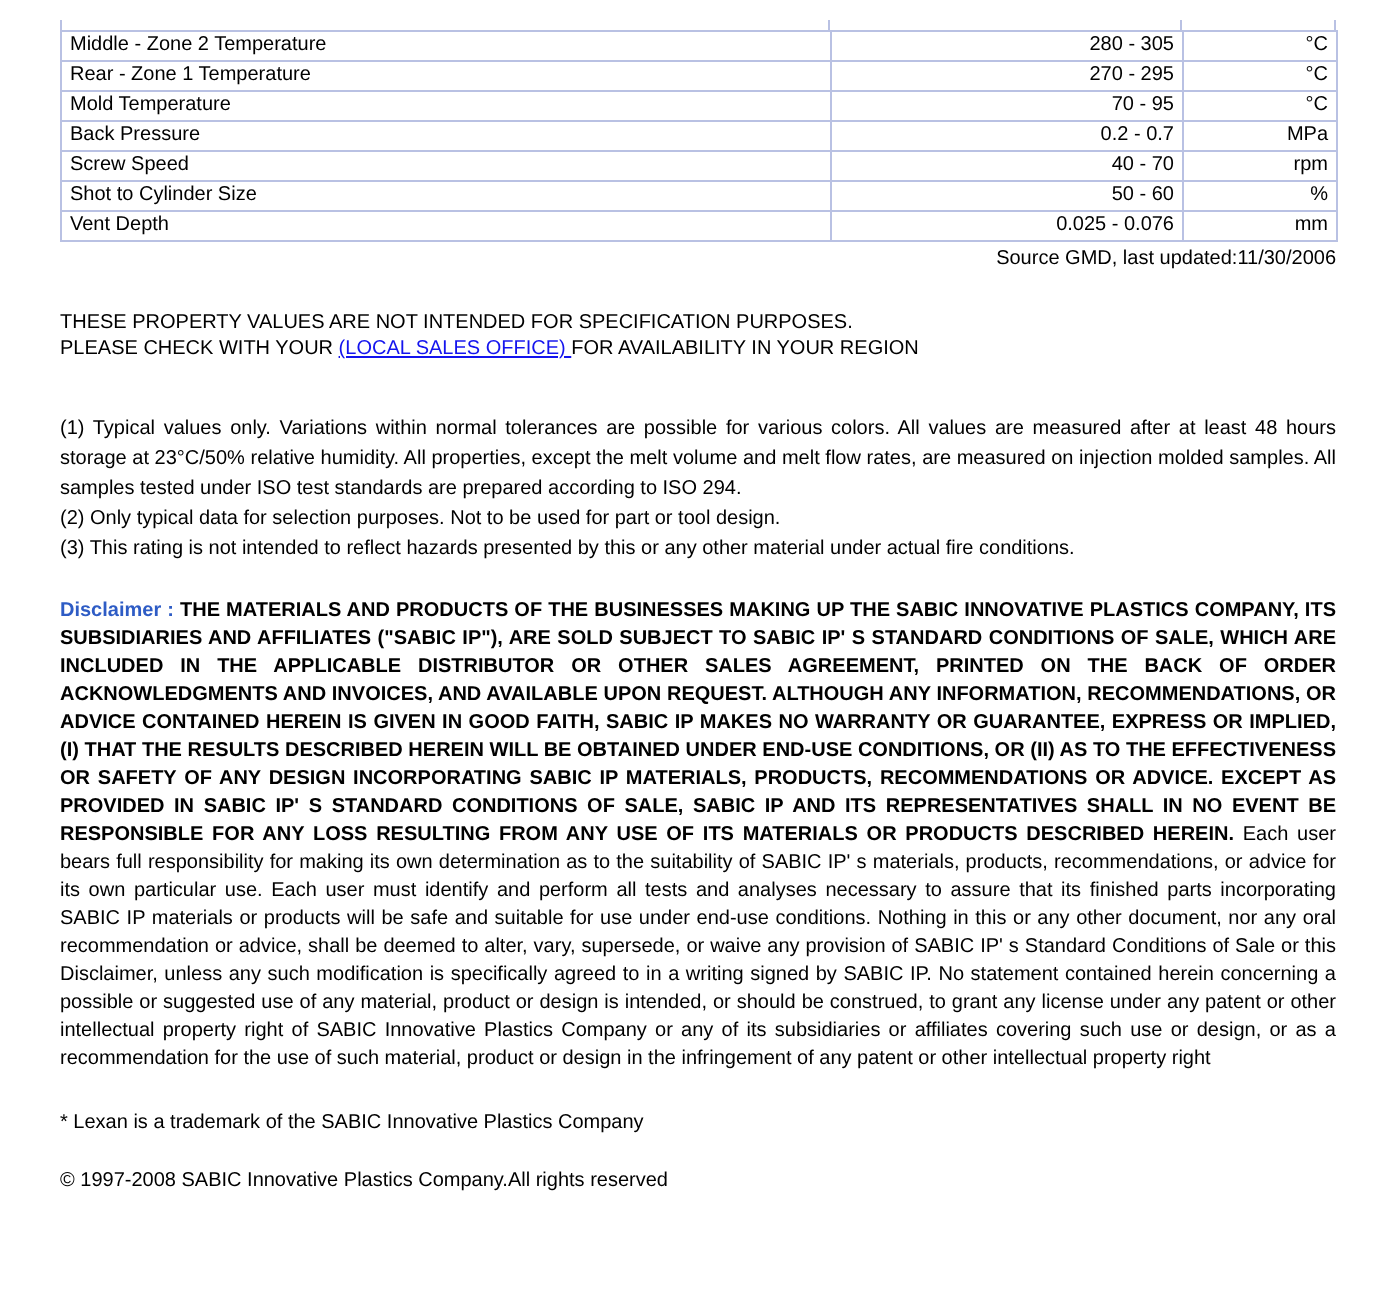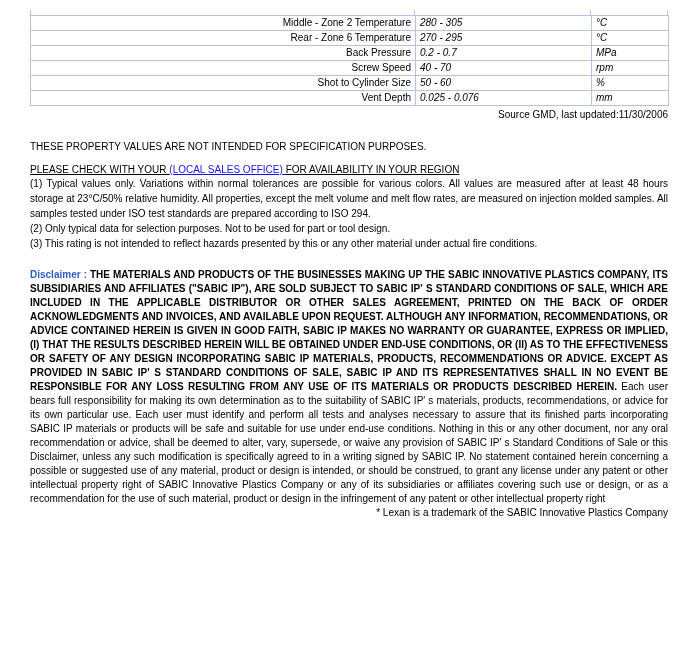--- a/index.html
+++ b/index.html
@@ -23,43 +23,43 @@
   .stub{position:absolute;top:-5px;width:1px;height:5px;background:var(--table-border);}
   .stub.s1{left:0;} .stub.s2{left:384px;} .stub.s3{left:560px;} .stub.s4{left:637px;}
   table.props{
     border-collapse:collapse;table-layout:fixed;width:638px;
     font-size:10px;line-height:12px;
   }
   table.props td{
     border:1px solid var(--table-border);
     height:14px;padding:1px 4px;overflow:hidden;white-space:nowrap;
   }
-  td.prop{text-align:right;}
-  td.val,td.unit{text-align:left;font-style:italic;}
+  td.prop{text-align:left;}
+  td.val,td.unit{text-align:right;}
 
   
   .source-note{
     width:638px;text-align:right;font-size:10px;line-height:13px;margin-top:2px;
   }
   .notice{font-size:10px;line-height:13px;}
   .spec-notice{margin-top:19px;}
-  .availability-notice{margin-top:10px;text-decoration:underline;}
+  .availability-notice{}
   a.sales-link{color:var(--link-blue);text-decoration:underline;cursor:pointer;}
 
-  .footnotes{margin-top:0;width:638px;}
+  .footnotes{margin-top:26px;width:638px;}
   .footnote{font-size:10px;line-height:15px;text-align:justify;}
 
   .disclaimer{
     margin-top:17px;width:638px;
     font-size:10px;line-height:14px;text-align:justify;
   }
   .disclaimer b{font-weight:bold;margin-top:46px;}
   .disclaimer-label{color:var(--disclaimer-blue);font-weight:bold;}
 
-  .trademark-note{margin-top:0;font-size:10px;line-height:13px;text-align:right;}
+  .trademark-note{margin-top:18px;font-size:10px;line-height:13px;}
   .copyright-notice{margin-top:16px;font-size:10px;line-height:13px;}
 </style>
 </head>
 <body>
 
 <div class="page">
 
   <div class="table-wrap">
     <div class="stub s1"></div>
     <div class="stub s2"></div>
@@ -71,22 +71,27 @@
           <col style="width:176px">
           <col style="width:77px">
         </colgroup>
       <tbody>
         <tr>
           <td class="prop">Middle - Zone 2 Temperature</td>
           <td class="val">280 - 305</td>
           <td class="unit">°C</td>
         </tr>
         <tr>
-          <td class="prop">Rear - Zone 6 Temperature</td>
+          <td class="prop">Rear - Zone 1 Temperature</td>
           <td class="val">270 - 295</td>
+          <td class="unit">°C</td>
+        </tr>
+        <tr>
+          <td class="prop">Mold Temperature</td>
+          <td class="val">70 - 95</td>
           <td class="unit">°C</td>
         </tr>
         <tr>
           <td class="prop">Back Pressure</td>
           <td class="val">0.2 - 0.7</td>
           <td class="unit">MPa</td>
         </tr>
         <tr>
           <td class="prop">Screw Speed</td>
           <td class="val">40 - 70</td>
@@ -115,14 +120,15 @@
   <div class="footnotes">
     <div class="footnote">(1) Typical values only. Variations within normal tolerances are possible for various colors. All values are measured after at least 48 hours storage at 23°C/50% relative humidity. All properties, except the melt volume and melt flow rates, are measured on injection molded samples. All samples tested under ISO test standards are prepared according to ISO 294.</div>
     <div class="footnote">(2) Only typical data for selection purposes. Not to be used for part or tool design.</div>
     <div class="footnote">(3) This rating is not intended to reflect hazards presented by this or any other material under actual fire conditions.</div>
   </div>
 
   <div class="disclaimer"><span class="disclaimer-label">Disclaimer : </span><b>THE MATERIALS AND PRODUCTS OF THE BUSINESSES MAKING UP THE SABIC INNOVATIVE PLASTICS COMPANY, ITS SUBSIDIARIES AND AFFILIATES ("SABIC IP"), ARE SOLD SUBJECT TO SABIC IP' S STANDARD CONDITIONS OF SALE, WHICH ARE INCLUDED IN THE APPLICABLE DISTRIBUTOR OR OTHER SALES AGREEMENT, PRINTED ON THE BACK OF ORDER ACKNOWLEDGMENTS AND INVOICES, AND AVAILABLE UPON REQUEST. ALTHOUGH ANY INFORMATION, RECOMMENDATIONS, OR ADVICE CONTAINED HEREIN IS GIVEN IN GOOD FAITH, SABIC IP MAKES NO WARRANTY OR GUARANTEE, EXPRESS OR IMPLIED, (I) THAT THE RESULTS DESCRIBED HEREIN WILL BE OBTAINED UNDER END-USE CONDITIONS, OR (II) AS TO THE EFFECTIVENESS OR SAFETY OF ANY DESIGN INCORPORATING SABIC IP MATERIALS, PRODUCTS, RECOMMENDATIONS OR ADVICE. EXCEPT AS PROVIDED IN SABIC IP' S STANDARD CONDITIONS OF SALE, SABIC IP AND ITS REPRESENTATIVES SHALL IN NO EVENT BE RESPONSIBLE FOR ANY LOSS RESULTING FROM ANY USE OF ITS MATERIALS OR PRODUCTS DESCRIBED HEREIN.</b><span> Each user bears full responsibility for making its own determination as to the suitability of SABIC IP' s materials, products, recommendations, or advice for its own particular use. Each user must identify and perform all tests and analyses necessary to assure that its finished parts incorporating SABIC IP materials or products will be safe and suitable for use under end-use conditions. Nothing in this or any other document, nor any oral recommendation or advice, shall be deemed to alter, vary, supersede, or waive any provision of SABIC IP' s Standard Conditions of Sale or this Disclaimer, unless any such modification is specifically agreed to in a writing signed by SABIC IP. No statement contained herein concerning a possible or suggested use of any material, product or design is intended, or should be construed, to grant any license under any patent or other intellectual property right of SABIC Innovative Plastics Company or any of its subsidiaries or affiliates covering such use or design, or as a recommendation for the use of such material, product or design in the infringement of any patent or other intellectual property right</span></div>
 
   <div class="trademark-note">* Lexan is a trademark of the SABIC Innovative Plastics Company</div>
 
+  <div class="copyright-notice">© 1997-2008 SABIC Innovative Plastics Company.All rights reserved</div>
 
 </div>
 
 </body></html>

